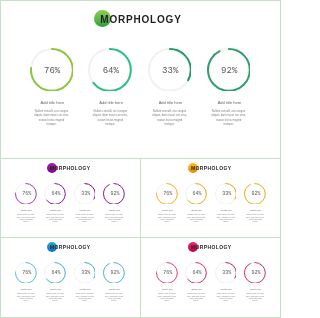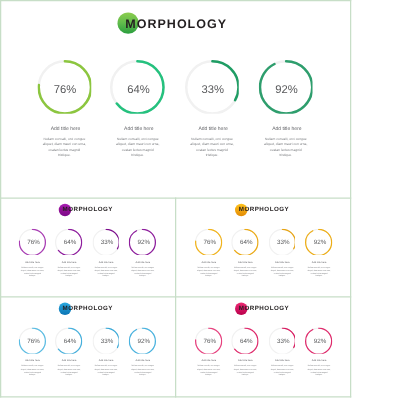--- a/index.html
+++ b/index.html
@@ -13,21 +13,21 @@
   .edge.right{left:280px;top:0;width:1px;height:318px;}
   .edge.h1{left:0;top:158px;width:281px;height:1px;}
   .edge.h2{left:0;top:237px;width:281px;height:1px;}
   .edge.v1{left:140px;top:158px;width:1px;height:160px;}
 
   
   .slide{position:absolute;}
   .logo-dot{border-radius:50%;position:absolute;}
   .logo-text{position:absolute;white-space:nowrap;color:#231f20;font-weight:700;transform:translateZ(0);}
   .donut{position:absolute;}
-  .pct{position:absolute;text-align:center;color:#58595b;transform:translateZ(0);}
+  .pct{position:absolute;text-align:center;color:#58595b;transform:translateZ(0);font-family:Liberation Mono, monospace;}
   .cap-h{position:absolute;text-align:center;color:#65666a;white-space:nowrap;transform:translateZ(0);}
   .cap-b{position:absolute;text-align:center;color:#7d7f82;transform:translateZ(0);}
 </style>
 </head>
 <body>
 
 <div class="page">
   <div class="edge top"></div>
   <div class="edge bottom"></div>
   <div class="edge left"></div>

